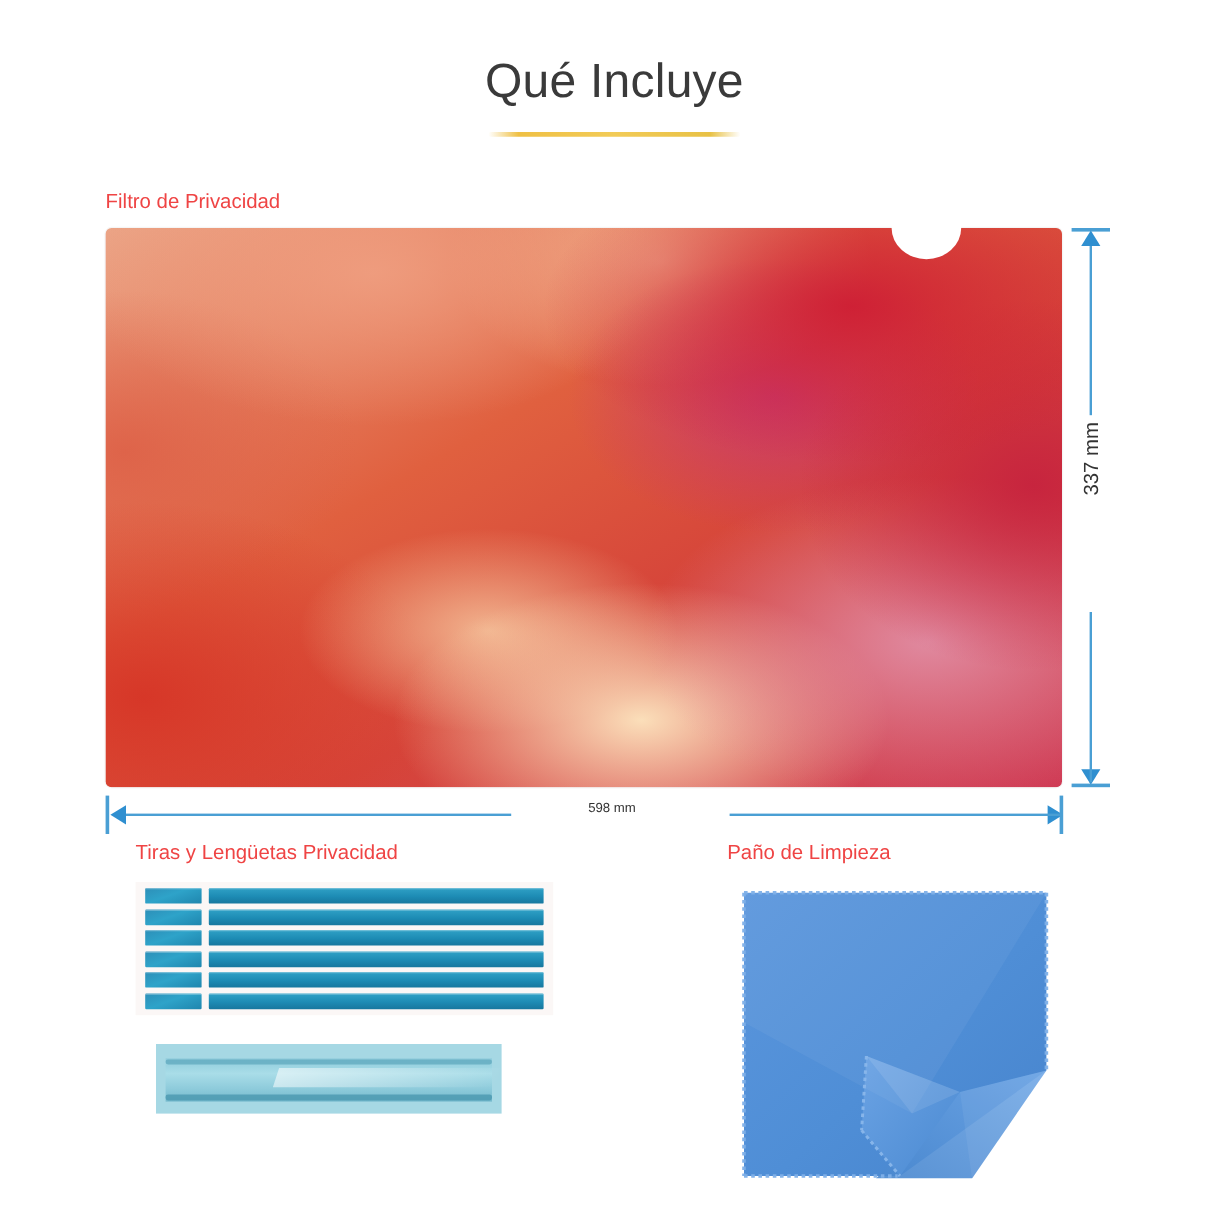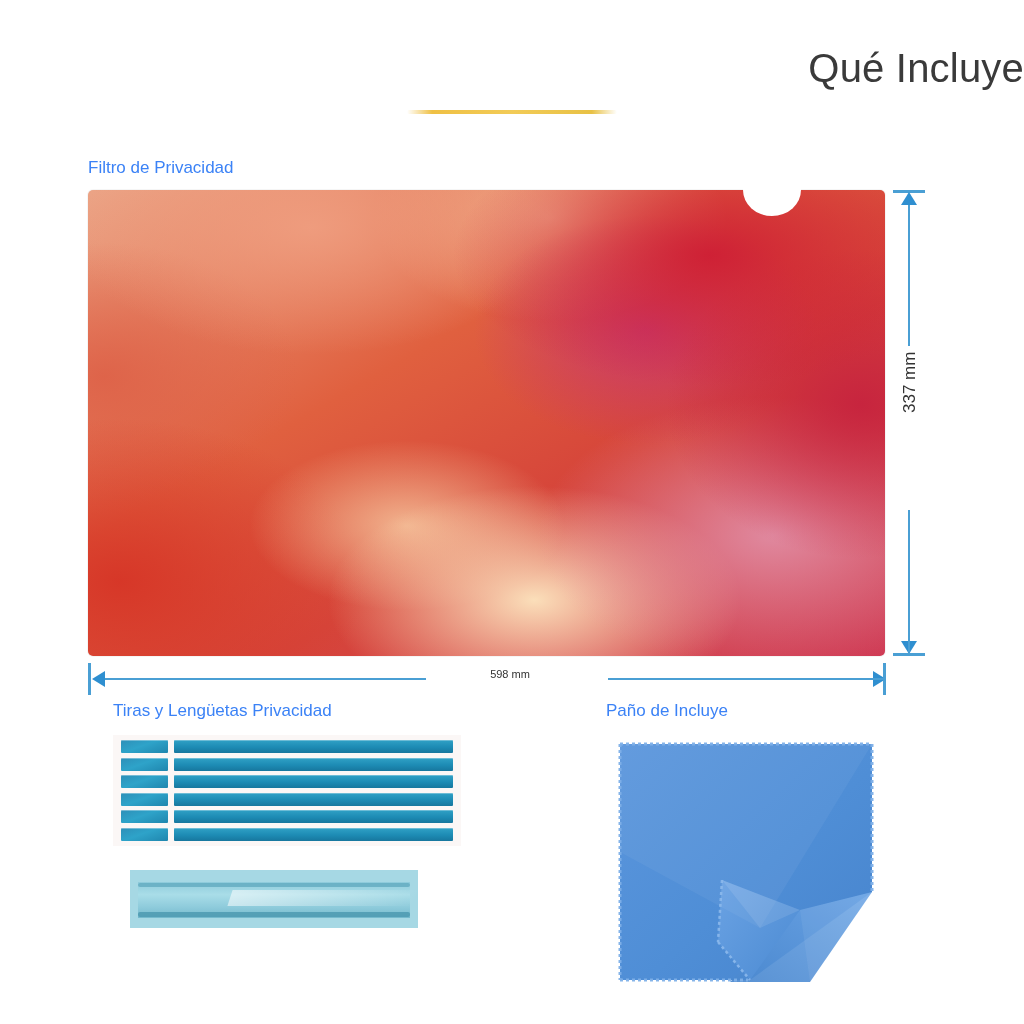--- a/index.html
+++ b/index.html
@@ -12,21 +12,21 @@
     position: relative;
     overflow: hidden;
   }
 
   
   .title-block {
     position: absolute;
     top: 46px;
     left: 0;
     width: 1024px;
-    text-align: right;
+    text-align: center;
   }
   .title {
     font-size: 40px;
     font-weight: 400;
     color: #3a3a3a;
     letter-spacing: 0.2px;
     line-height: 1.1;
   }
   .title-rule {
     width: 210px;
@@ -38,21 +38,21 @@
       #efc044 12%,
       #f2cb57 50%,
       #e8c145 88%,
       rgba(240,196,70,0) 100%);
   }
 
   
   .caption {
     position: absolute;
     font-size: 17px;
-    color: #3b82f6;
+    color: #ef4444;
     font-weight: 400;
     white-space: nowrap;
   }
   #cap-filter  { left: 88px;  top: 158px; }
   #cap-strips  { left: 113px; top: 701px; }
   #cap-cloth   { left: 606px; top: 701px; }
 
   
   .filter-wrap {
     position: absolute;
@@ -307,21 +307,21 @@
     </div>
   </div>
 
 <div class="roll-panel">
   <div class="roll-body"></div>
   <div class="roll-edge-top"></div>
   <div class="roll-edge-bottom"></div>
   <div class="roll-sheen"></div>
 </div>
 
-<div class="caption" id="cap-cloth">Paño de Incluye</div>
+<div class="caption" id="cap-cloth">Paño de Limpieza</div>
 
 <div class="cloth-wrap">
   <svg class="cloth-svg" viewBox="0 0 280 250" xmlns="http://www.w3.org/2000/svg">
     <defs>
       <linearGradient id="clothMain" x1="0" y1="0" x2="1" y2="1">
         <stop offset="0%" stop-color="#5b96dd"></stop>
         <stop offset="55%" stop-color="#4f8ed6"></stop>
         <stop offset="100%" stop-color="#4784cd"></stop>
       </linearGradient>
       <linearGradient id="clothFold" x1="0" y1="0" x2="1" y2="1">

